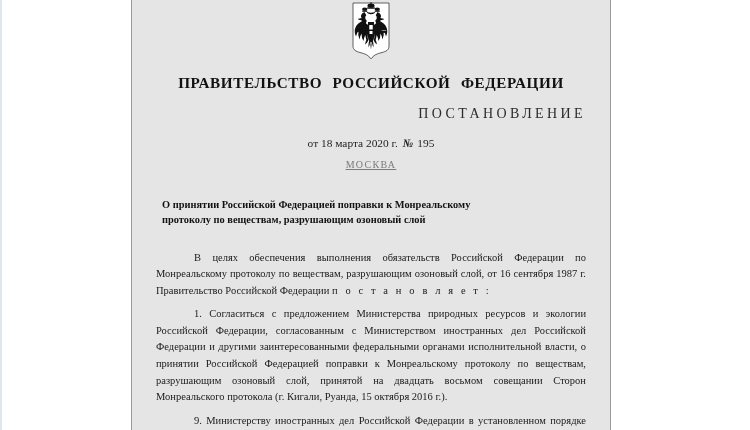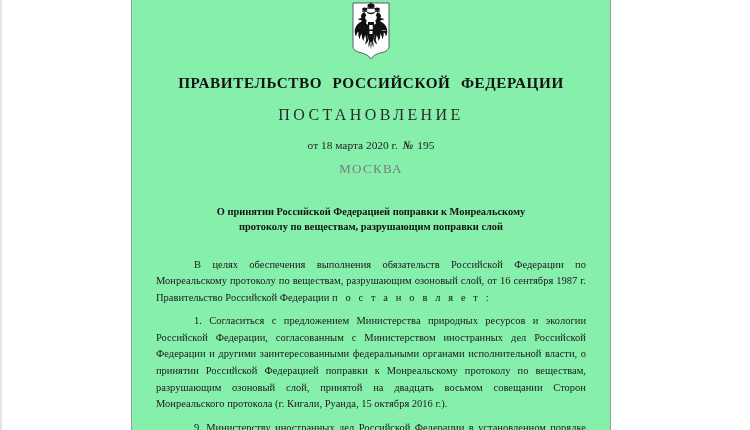--- a/index.html
+++ b/index.html
@@ -28,21 +28,21 @@
     background: #dfe6ee;
   }
 
   
   .page {
     position: absolute;
     left: 131px;
     top: 0;
     width: 480px;
     height: 430px;
-    background: #86efac;
+    background: #e5e5e5;
     border-left: 1px solid #9a9a9a;
     border-right: 1px solid #9a9a9a;
     box-sizing: border-box;
   }
 
   .page-inner {
     position: absolute;
     left: 24px;
     right: 24px;
     top: 0;
@@ -65,22 +65,22 @@
     font-weight: bold;
     font-size: 15.2px;
     letter-spacing: 0.6px;
     word-spacing: 6px;
     color: #111111;
     margin-top: 10px;
     white-space: nowrap;
   }
 
   .doc-kind {
-    text-align: center;
-    font-size: 16px;
+    text-align: right;
+    font-size: 14px;
     letter-spacing: 3.4px;
     color: #2b2b2b;
     margin-top: 14px;
   }
 
   .doc-number {
     text-align: center;
     font-size: 11.4px;
     color: #1f1f1f;
     margin-top: 15px;
@@ -89,28 +89,29 @@
     font-style: italic;
     font-weight: bold;
     padding-left: 5px;
   }
   .doc-number .num-value {
     padding-left: 4px;
   }
 
   .doc-city {
     text-align: center;
-    font-size: 13px;
+    font-size: 10px;
     letter-spacing: 1.3px;
     color: #7b7b7b;
     margin-top: 10px;
+    text-decoration: underline;
   }
 
   .doc-subject {
-    text-align: center;
+    text-align: left;
     font-weight: bold;
     font-size: 10.4px;
     color: #121212;
     line-height: 1.42;
     margin-top: 28px;
     padding: 0 6px;
   }
 
   
   .body-block {
@@ -213,21 +214,21 @@
       <div class="doc-kind">ПОСТАНОВЛЕНИЕ</div>
 
       <div class="doc-number">
         <span>от 18 марта 2020 г.</span><span class="num-sign">№</span><span class="num-value">195</span>
       </div>
 
       <div class="doc-city">МОСКВА</div>
 
       <div class="doc-subject">
         <span>О принятии Российской Федерацией поправки к Монреальскому</span><br>
-        <span>протоколу по веществам, разрушающим поправки слой</span>
+        <span>протоколу по веществам, разрушающим озоновый слой</span>
       </div>
 
       <div class="body-block">
 
         <p class="para"><span>В целях обеспечения выполнения обязательств Российской Федерации по Монреальскому протоколу по веществам, разрушающим озоновый слой, от 16 сентября 1987 г. Правительство Российской Федерации </span><span class="spaced-bold">п о с т а н о в л я е т :</span></p>
 
         <p class="para">1. Согласиться с предложением Министерства природных ресурсов и экологии Российской Федерации, согласованным с Министерством иностранных дел Российской Федерации и другими заинтересованными федеральными органами исполнительной власти, о принятии Российской Федерацией поправки к Монреальскому протоколу по веществам, разрушающим озоновый слой, принятой на двадцать восьмом совещании Сторон Монреальского протокола (г. Кигали, Руанда, 15 октября 2016 г.).</p>
 
         <p class="para">9. Министерству иностранных дел Российской Федерации в установленном порядке уведомить депозитария Венской конвенции</p>
 

